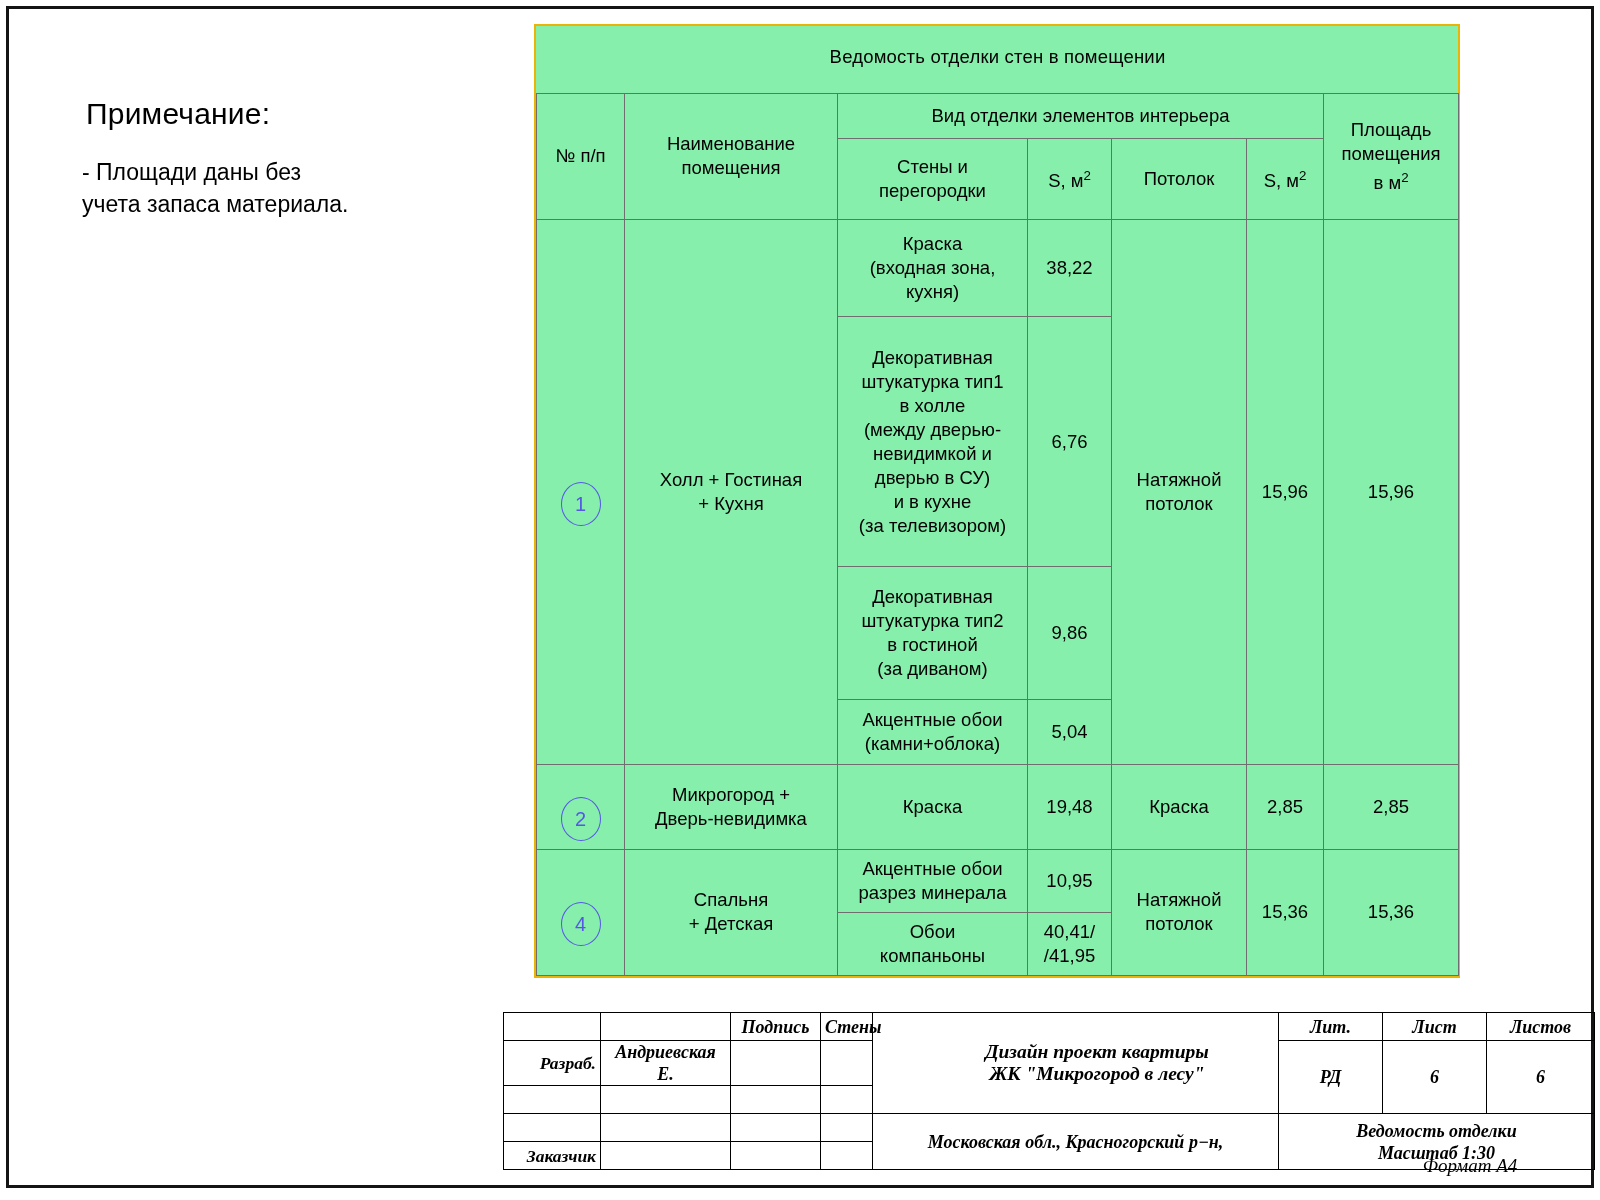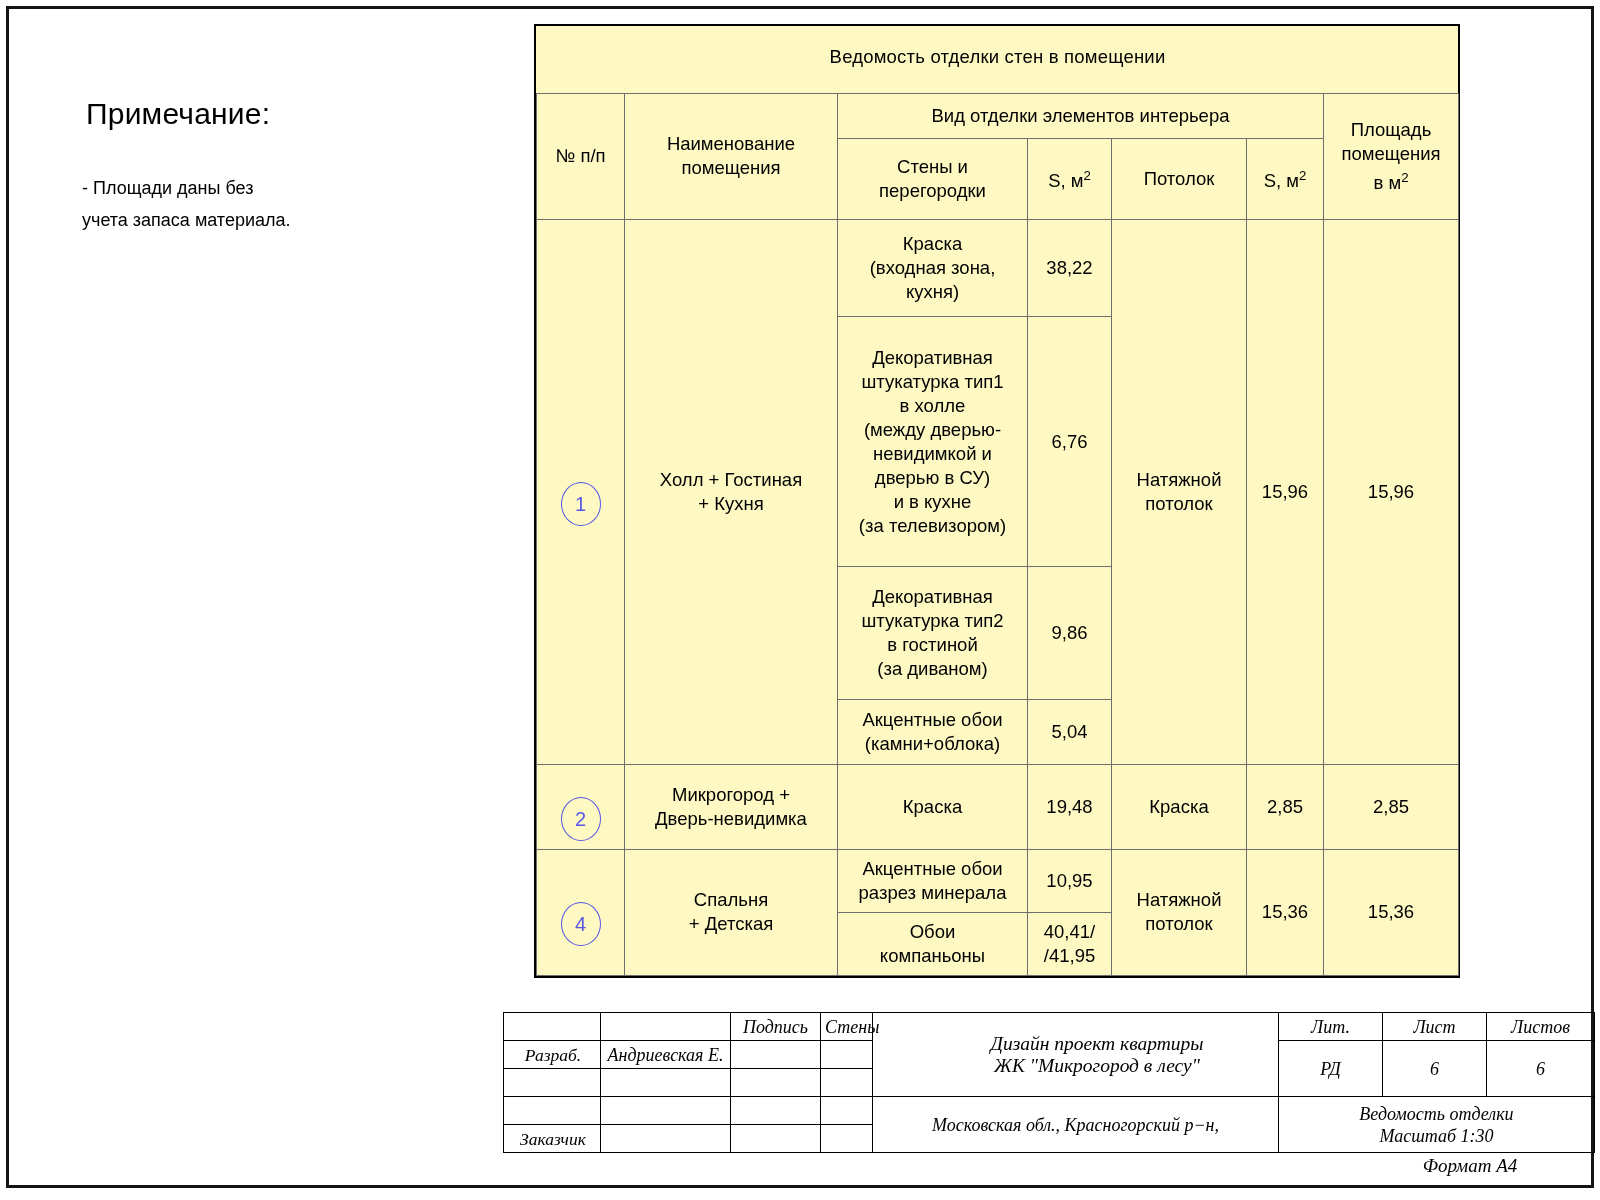--- a/index.html
+++ b/index.html
@@ -30,34 +30,34 @@
     width: 420px;
     color: #000000;
   }
   #notes .note-title {
     font-size: 30px;
     line-height: 36px;
     letter-spacing: 0.2px;
     white-space: nowrap;
   }
   #notes .note-body {
-    margin-top: 40px;
-    font-size: 18px;
+    margin-top: 24px;
+    font-size: 23px;
     line-height: 32px;
     white-space: pre-line;
     margin-left: -4px;
   }
 
   
   #spec-table {
     position: absolute;
     left: 534px; top: 24px;
     width: 926px; height: 954px;
-    border: 2px solid #000000;
-    background: #fef9c3;
+    border: 2px solid #eab308;
+    background: #86efac;
   }
   #spec-table .tbl {
     width: 100%; height: 100%;
     border-collapse: collapse;
     table-layout: fixed;
   }
   #spec-table .tbl td {
     border: 1px solid #6e6e6e;
     text-align: center;
     vertical-align: middle;
@@ -92,41 +92,41 @@
     border-radius: 50%;
     color: #5757e6;
     font-size: 20px;
     line-height: 1;
   }
 
   
   #title-block {
     position: absolute;
     left: 503px; top: 1012px;
-    width: 1091px; height: 140px;
+    width: 1091px; height: 140px; font-weight: bold;
   }
   #title-block table {
     width: 100%; height: 100%;
     border-collapse: collapse;
     table-layout: fixed;
   }
   #title-block td {
     border: 1.6px solid #000;
     color: #000;
     font-family: "Liberation Serif", serif;
     font-style: italic;
     font-size: 18px;
     text-align: center;
     vertical-align: middle;
     padding: 0 4px;
     white-space: pre-line;
     line-height: 22px;
   }
   #title-block td.lbl {
-    text-align: center;
+    text-align: right;
     padding-left: 6px;
     font-size: 17.5px;
   }
   #title-block td.wide { font-size: 19.5px; padding-left: 47px; }
 
   #format-label {
     position: absolute;
     left: 1345px; top: 1155px;
     width: 250px;
     text-align: center;

